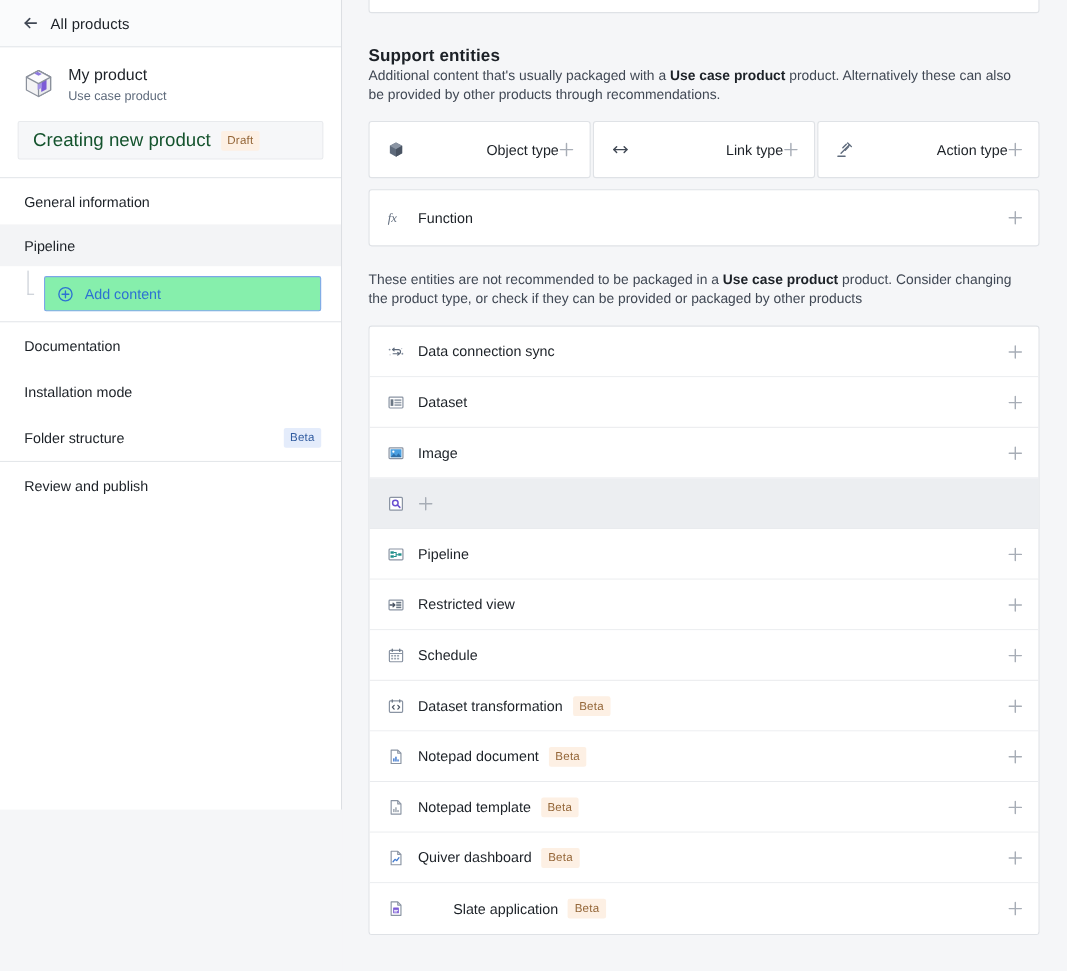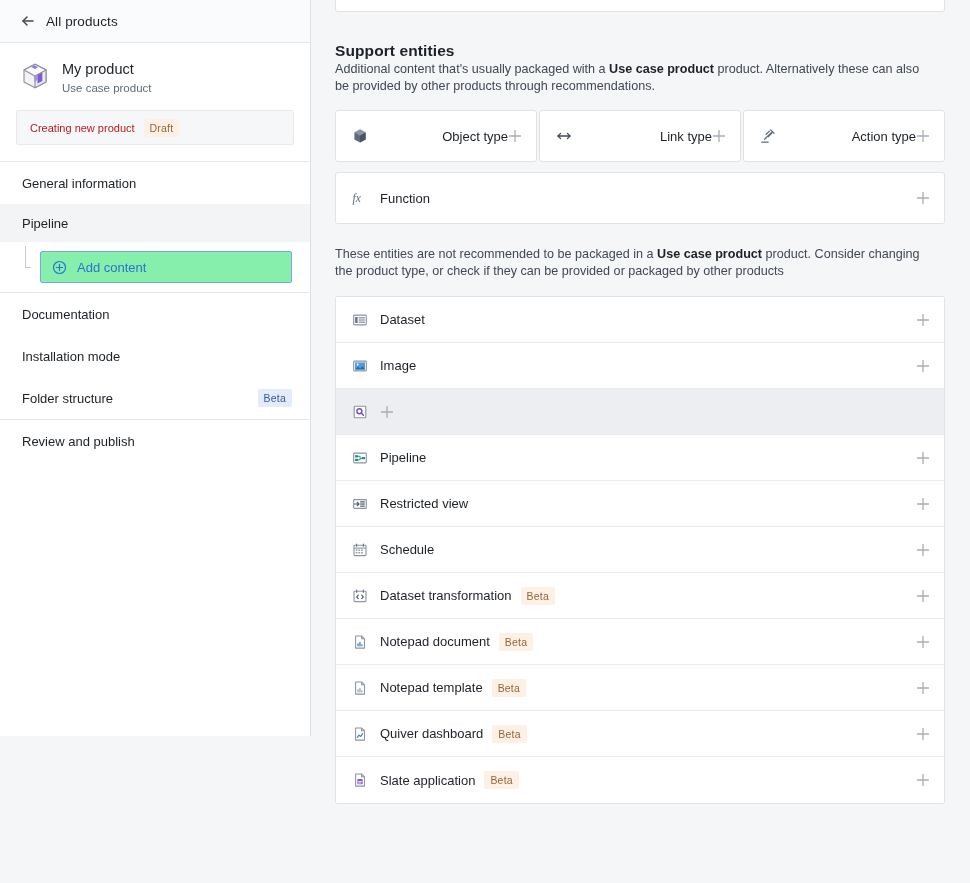--- a/index.html
+++ b/index.html
@@ -83,21 +83,21 @@
   .sb-status {
     background: #f6f7f9;
     border: 1px solid #e8eaed;
     border-radius: 2px;
     height: 35px;
     display: flex;
     align-items: center;
     gap: 9px;
     padding: 0 13px;
   }
-  .sb-status-label { font-size: 11px; color: #b91c1c; }
+  .sb-status-label { font-size: 17px; color: #14532d; }
 
   .badge {
     display: inline-flex;
     align-items: center;
     height: 18px;
     padding: 0 6px;
     border-radius: 2px;
     font-size: 10.5px;
     letter-spacing: .2px;
     white-space: nowrap;
@@ -268,21 +268,21 @@
   }
   .erow {
     height: 46px;
     display: flex;
     align-items: center;
     padding: 0 14px 0 16px;
     border-bottom: 1px solid #e9ebee;
     cursor: pointer;
     background: #ffffff;
   }
-  .erow:last-child { border-bottom: none; }
+  .erow:last-child { border-bottom: none; gap: 32px; }
   .erow.hovered { background: #eceef1; }
   .erow .ic { width: 16px; height: 16px; flex: 0 0 16px; margin-right: 12px; }
   .erow-label { font-size: 13px; color: #1c2127; }
   .erow-mid { flex: 1; display: flex; align-items: center; gap: 9px; }
 
   svg { display: block; overflow: visible; }
 </style>
 </head>
 <body>
 
@@ -446,20 +446,41 @@
         <svg viewBox="0 0 14 14" width="14" height="14" fill="none" stroke="currentColor" stroke-width="1.3" stroke-linecap="round">
           <path d="M7 1.5v11M1.5 7h11"></path>
         </svg>
       </span>
     </div>
 
     <p class="note-desc"><span>These entities are not recommended to be packaged in a </span><b>Use case product</b><span> product. Consider changing the product type, or check if they can be provided or packaged by other products</span></p>
 
     <div class="entity-list">
 
+      <div class="erow">
+        <span class="ic">
+          <svg viewBox="0 0 16 16" width="16" height="16" fill="none" stroke="#5f6b7c" stroke-width="1.1" stroke-linecap="round">
+            <path d="M5 5.8h5.2a1.9 1.9 0 0 1 0 3.8H5.4"></path>
+            <path d="M6.3 4.6 5 5.8l1.3 1.2"></path>
+            <path d="M9.6 8.4 11 9.6 9.6 10.8"></path>
+            <circle cx="2.2" cy="5.8" r="0.85" fill="#8a94a3" stroke="none"></circle>
+            <circle cx="13.8" cy="9.6" r="0.85" fill="#8a94a3" stroke="none"></circle>
+            <circle cx="2.6" cy="10.6" r="0.6" fill="#b6bcc5" stroke="none"></circle>
+            <circle cx="13.2" cy="4.9" r="0.6" fill="#b6bcc5" stroke="none"></circle>
+          </svg>
+        </span>
+        <span class="erow-mid">
+          <span class="erow-label">Data connection sync</span>
+        </span>
+        <span class="plus">
+          <svg viewBox="0 0 14 14" width="14" height="14" fill="none" stroke="currentColor" stroke-width="1.3" stroke-linecap="round">
+              <path d="M7 1.5v11M1.5 7h11"></path>
+            </svg>
+        </span>
+      </div>
 
       <div class="erow">
         <span class="ic">
           <svg viewBox="0 0 16 16" width="16" height="16">
             <rect x="1.7" y="3.1" width="12.6" height="9.8" rx="0.8" fill="#ffffff" stroke="#8a94a3" stroke-width="1.1"></rect>
             <rect x="3.1" y="5" width="2.5" height="6" fill="#6b7785"></rect>
             <rect x="6.6" y="5" width="6.3" height="1.5" fill="#99a2ae"></rect>
             <rect x="6.6" y="7.3" width="6.3" height="1.4" fill="#99a2ae"></rect>
             <rect x="6.6" y="9.5" width="6.3" height="1.5" fill="#99a2ae"></rect>
           </svg>

